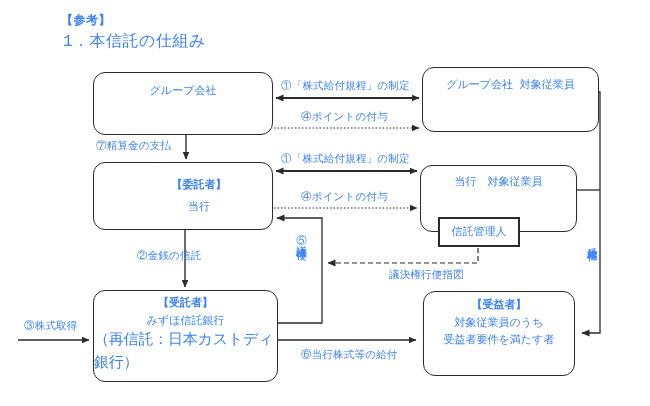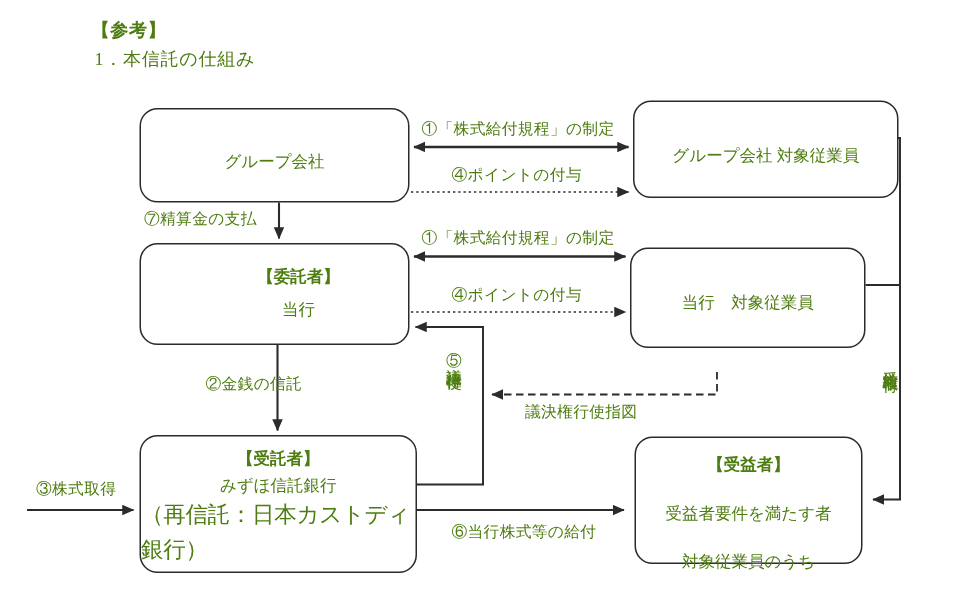--- a/index.html
+++ b/index.html
@@ -1,26 +1,26 @@
 <!DOCTYPE html>
 <html><head>
 <meta charset="utf-8">
 <style>
   html,body{margin:0;padding:0;background:#fff;}
   .canvas{
     position:relative;width:650px;height:406px;background:#ffffff;
-    font-family:Liberation Serif, serif;
-    color:#4d7c0f;overflow:hidden;
+    font-family:Liberation Mono, monospace;
+    color:#3b82f6;overflow:hidden;
   }
   .doc-title{position:absolute;left:61px;top:12px;font-size:12px;font-weight:bold;letter-spacing:.5px;}
-  .doc-subtitle{position:absolute;left:63px;top:31px;font-size:12px;letter-spacing:.5px;}
+  .doc-subtitle{position:absolute;left:63px;top:31px;font-size:16px;letter-spacing:.5px;}
   .box{
     position:absolute;border:1.2px solid #2b2b2b;border-radius:12px;background:#fff;
     display:flex;flex-direction:column;align-items:center;font-size:11px;
-    box-sizing:border-box;line-height:1.5;justify-content:center;
+    box-sizing:border-box;line-height:1.5;
   }
   .box .hd{font-weight:bold;}
   .small-note{font-size:15px;letter-spacing:-.2px;}
   .sharp{border-radius:0;border-width:2px;justify-content:center;}
   .lbl{position:absolute;font-size:10.5px;white-space:nowrap;letter-spacing:0.2px;}
   .vert{writing-mode:vertical-rl;text-orientation:upright;letter-spacing:1px;font-size:10.5px;}
   svg{position:absolute;left:0;top:0;}
   .ln{stroke:#2b2b2b;fill:none;}
 </style>
 </head>
@@ -81,32 +81,35 @@
   <div class="box" style="left:420px;top:165px;width:157px;height:67px;padding-top:8px;">
     <span>当行　対象従業員</span>
   </div>
 
   <div class="box" style="left:93px;top:290px;width:185px;height:92px;padding-top:4px;gap:1px;">
     <span class="hd">【受託者】</span>
     <span>みずほ信託銀行</span>
     <span class="small-note">（再信託：日本カストディ銀行）</span>
   </div>
 
-  <div class="box" style="left:423px;top:291px;width:152px;height:85px;padding-top:19px;gap:16px;">
+  <div class="box" style="left:423px;top:291px;width:152px;height:85px;padding-top:5px;gap:1px;">
     <span class="hd">【受益者】</span>
+    <span>対象従業員のうち</span>
     <span>受益者要件を満たす者</span>
-    <span>対象従業員のうち</span>
   </div>
 
+  <div class="box sharp" style="left:438px;top:217px;width:82px;height:30px;">
+    <span>信託管理人</span>
+  </div>
 
   <div class="lbl" style="left:281px;top:79px;">①「株式給付規程」の制定</div>
   <div class="lbl" style="left:301px;top:110px;">④ポイントの付与</div>
   <div class="lbl" style="left:96px;top:139px;">⑦精算金の支払</div>
   <div class="lbl" style="left:281px;top:152px;">①「株式給付規程」の制定</div>
   <div class="lbl" style="left:301px;top:190px;">④ポイントの付与</div>
   <div class="lbl" style="left:137px;top:249px;">②金銭の信託</div>
   <div class="lbl" style="left:24px;top:319px;">③株式取得</div>
   <div class="lbl vert" style="left:294px;top:226px;">⑤議決権行使</div>
-  <div class="lbl" style="left:350px;top:268px;">議決権行使指図</div>
+  <div class="lbl" style="left:389px;top:268px;">議決権行使指図</div>
   <div class="lbl" style="left:301px;top:348px;">⑥当行株式等の給付</div>
   <div class="lbl vert" style="left:585px;top:239px;">受給権取得</div>
 
 </div>
 
 </body></html>

